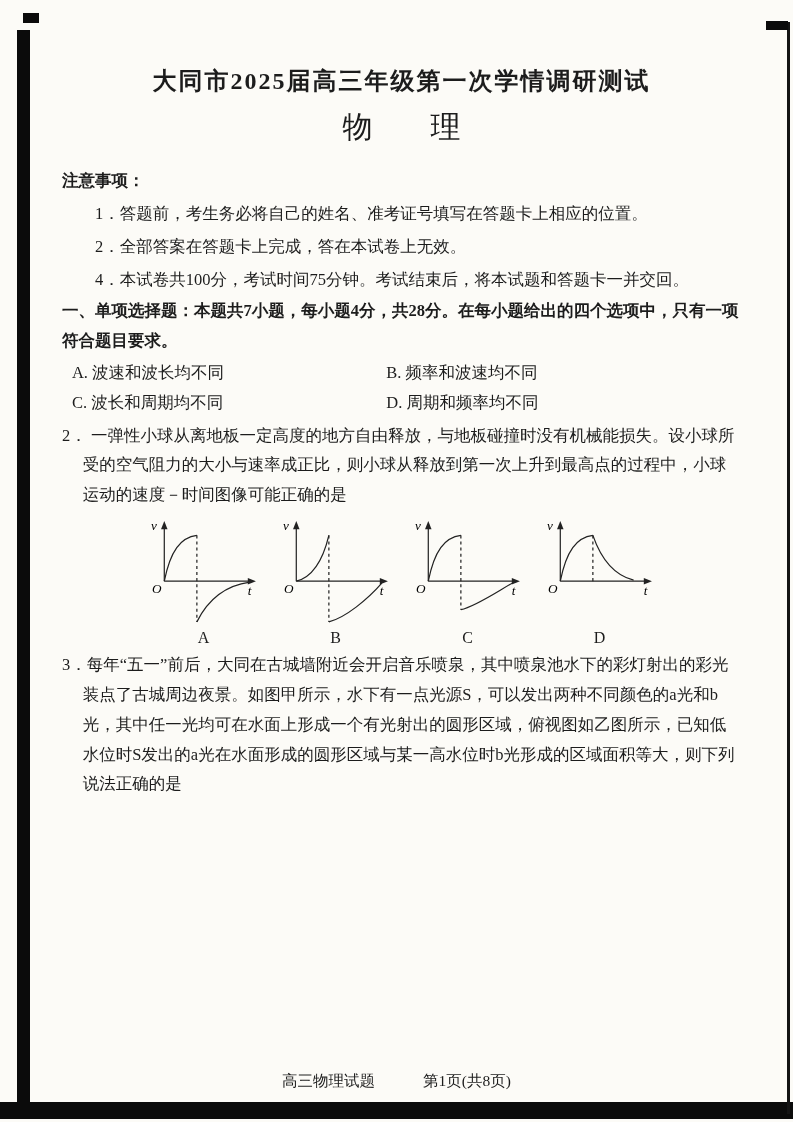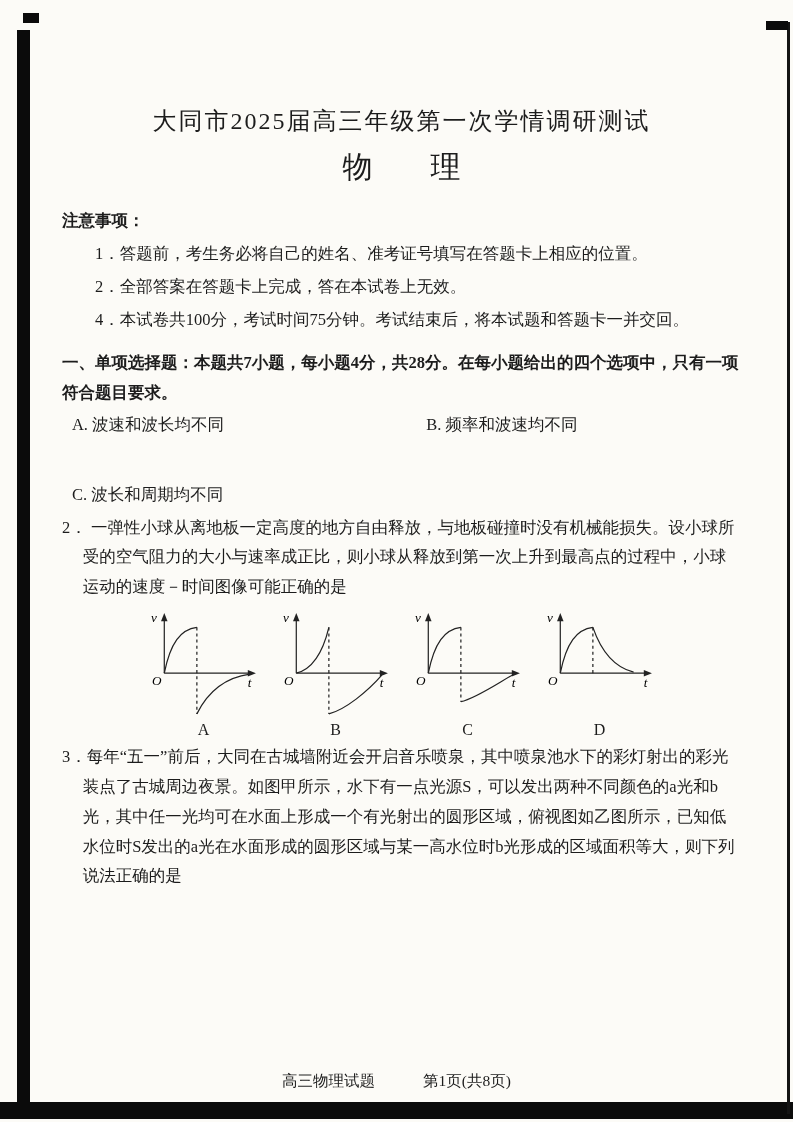--- a/index.html
+++ b/index.html
@@ -22,46 +22,44 @@
   
   .content {
     position: absolute;
     left: 62px; right: 52px; top: 66px;
     font-size: 16.5px;
     line-height: 1.8;
   }
   .exam-title {
     text-align: center;
     font-size: 24px;
-    font-weight: normal;
+    font-weight: bold;
     letter-spacing: 2px;
     line-height: 1.3;
-    margin-top: 40px;
   }
   .subject-title {
     text-align: center;
     font-size: 30px;
     font-weight: normal;
     letter-spacing: 14px;
     text-indent: 14px; 
     margin-top: 10px;
     line-height: 1.3;
   }
   .notices { margin-top: 18px; line-height: 2.0; }
   .notices-heading { font-weight: bold; }
   .notice-item { text-indent: 2em; }
-  .section-heading { font-weight: bold; margin-top: 12px; }
+  .section-heading { font-weight: bold; margin-top: 0; }
   .question { margin-top: 2px; }
   .hang { padding-left: 1.25em; text-indent: -1.25em; }
   .options-grid {
     display: grid;
     grid-template-columns: 47% 53%;
     padding-left: 0.6em;
     line-height: 1.85;
-    gap: 40px;
   }
   .graphs-row {
     display: flex;
     justify-content: center;
     gap: 20px;
     margin: 6px 0 2px 0;
   }
   .graph { text-align: center; }
   .graph svg { display: block; }
   .graph figcaption { font-size: 16px; margin-top: 0; line-height: 1.3; }
@@ -98,20 +96,21 @@
       <p class="notice-item">4．本试卷共100分，考试时间75分钟。考试结束后，将本试题和答题卡一并交回。</p>
     </div>
 
     <p class="section-heading">一、单项选择题：本题共7小题，每小题4分，共28分。在每小题给出的四个选项中，只有一项符合题目要求。</p>
 
     <div class="question">
       <div class="options-grid">
         <span>A. 波速和波长均不同</span>
         <span>B. 频率和波速均不同</span>
         <span>C. 波长和周期均不同</span>
+        <span>D. 周期和频率均不同</span>
       </div>
     </div>
 
     <div class="question">
       <p class="hang">2． 一弹性小球从离地板一定高度的地方自由释放，与地板碰撞时没有机械能损失。设小球所受的空气阻力的大小与速率成正比，则小球从释放到第一次上升到最高点的过程中，小球运动的速度－时间图像可能正确的是</p>
 
       <div class="graphs-row">
 
         <figure class="graph">
           <svg width="112" height="112" viewBox="0 0 110 110">

